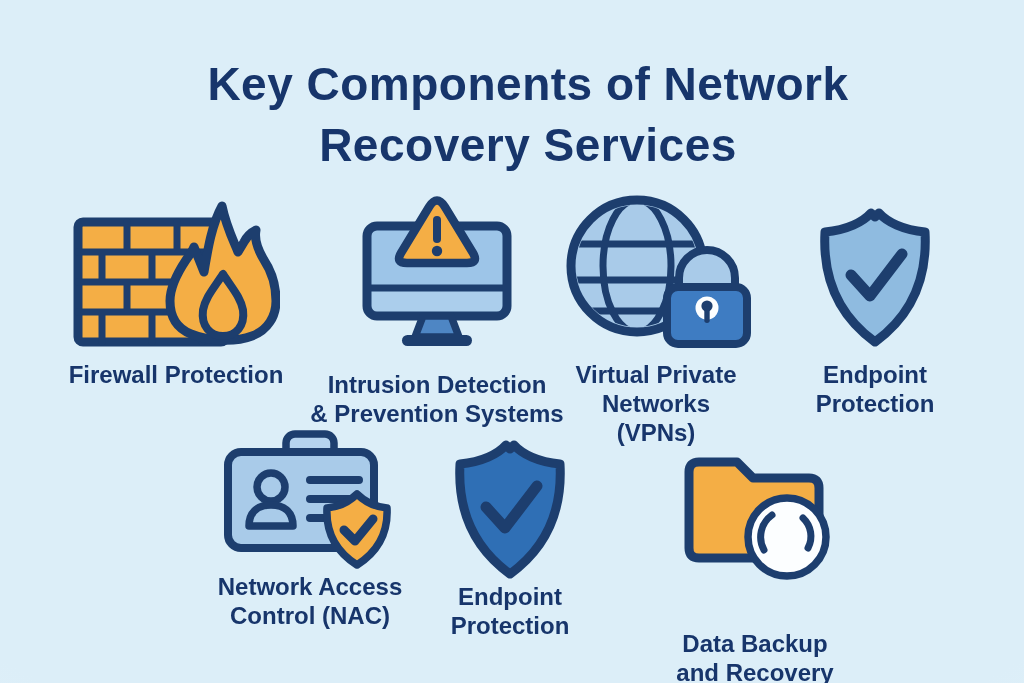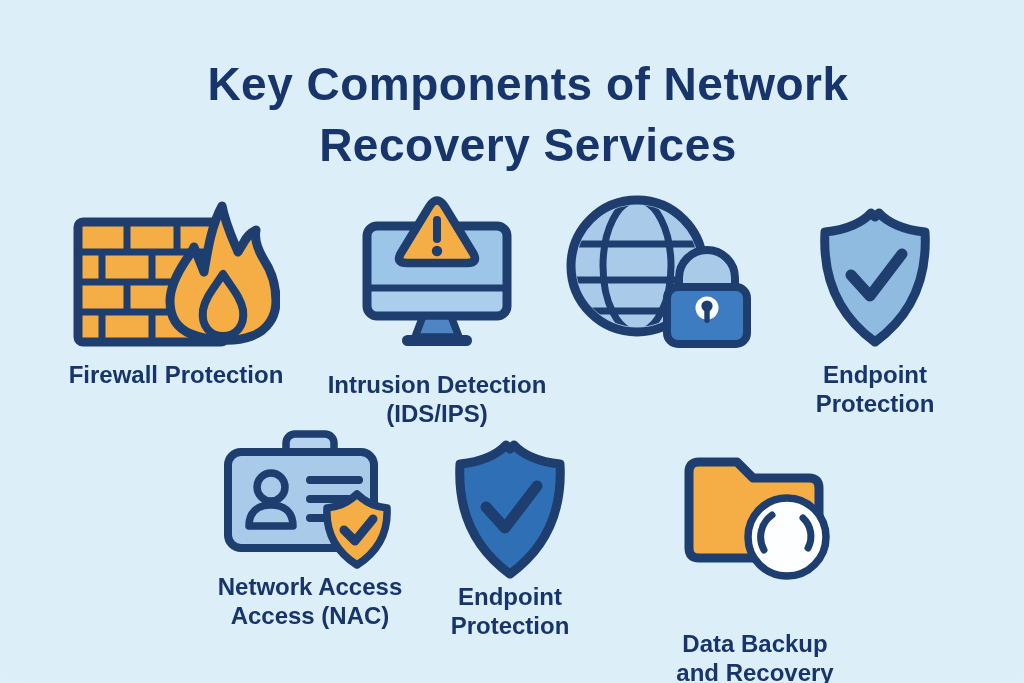--- a/index.html
+++ b/index.html
@@ -81,21 +81,21 @@
         <rect x="10" y="34" width="140" height="90" rx="10" class="f-none o" stroke-width="9"></rect>
         <path d="M66,124 H94 L102,145 H58 Z" class="f-med o" stroke-width="7.5"></path>
         <rect x="45" y="143" width="70" height="11" rx="5.5" class="f-navy"></rect>
         <path d="M72,15 Q80,2 88,15 L116,61 Q122,71 110,71 L50,71 Q38,71 44,61 Z" class="f-orange o" stroke-width="8.5"></path>
         <path d="M80,28 V47" class="f-none o" stroke-width="8"></path>
         <circle cx="80" cy="59" r="5.2" class="f-navy"></circle>
       </svg>
     </div>
     <div class="label">
       <span>Intrusion Detection</span>
-      <span>(IDS/IPS)</span>
+      <span>&amp; Prevention Systems</span>
     </div>
   </div>
 
   <div class="item r1" id="it2">
     <div class="icon-box">
       <svg width="190" height="156" viewBox="0 0 190 156">
         <defs>
             <clipPath id="gclip">
               <circle cx="76" cy="74" r="61"></circle>
             </clipPath>
@@ -104,20 +104,25 @@
         <g clip-path="url(#gclip)">
           <ellipse cx="76" cy="74" rx="34" ry="66" class="f-none o" stroke-width="7"></ellipse>
           <path d="M8,52 H144 M8,88 H144 M8,119 H144" class="f-none o" stroke-width="7"></path>
         </g>
         <path d="M118,98 V86 A28,28 0 0 1 174,86 V98" class="f-light o" stroke-width="8"></path>
         <rect x="106" y="95" width="80" height="57" rx="11" class="f-pad o" stroke-width="8"></rect>
         <circle cx="146" cy="116" r="11.5" class="f-white"></circle>
         <circle cx="146" cy="114" r="5.6" class="f-navy"></circle>
         <rect x="143.3" y="114" width="5.4" height="17" rx="2.7" class="f-navy"></rect>
       </svg>
+    </div>
+    <div class="label">
+      <span>Virtual Private</span>
+      <span>Networks</span>
+      <span>(VPNs)</span>
     </div>
   </div>
 
   <div class="item r1" id="it3">
     <div class="icon-box">
       <svg width="124" height="146" viewBox="0 0 124 146">
         <path d="M12,30 C34,28 50,20 58,11 L62,15 L66,11 C74,20 90,28 112,30 C114,66 106,108 62,140 C18,108 10,66 12,30 Z" class="f-sl o" stroke-width="9"></path>
         <path d="M38,73 L57,94 L89,52" class="f-none o" stroke-width="11"></path>
       </svg>
     </div>
@@ -134,21 +139,21 @@
         <rect x="6" y="22" width="146" height="96" rx="13" class="f-light o" stroke-width="8"></rect>
         <circle cx="49" cy="57" r="14" class="f-none o" stroke-width="7.5"></circle>
         <path d="M27,96 C27,81 37,75 49,75 C61,75 71,81 71,96 Z" class="f-none o" stroke-width="7.5"></path>
         <path d="M88,50 H137 M88,69 H137 M88,88 H113" class="f-none o" stroke-width="8"></path>
         <path d="M135,64 C143,72 154,77 165,78 C166,97 160,119 135,135 C110,119 104,97 105,78 C116,77 127,72 135,64 Z" class="f-orange o" stroke-width="7.5"></path>
         <path d="M122,100 L133,111 L151,89" class="f-none o" stroke-width="9"></path>
       </svg>
     </div>
     <div class="label">
       <span>Network Access</span>
-      <span>Access (NAC)</span>
+      <span>Control (NAC)</span>
     </div>
   </div>
 
   <div class="item r2" id="it5">
     <div class="icon-box">
       <svg width="124" height="146" viewBox="0 0 124 146">
         <path d="M12,30 C34,28 50,20 58,11 L62,15 L66,11 C74,20 90,28 112,30 C114,66 106,108 62,140 C18,108 10,66 12,30 Z" class="f-sd o" stroke-width="9"></path>
         <path d="M38,73 L57,94 L89,52" class="f-none o" stroke-width="11"></path>
       </svg>
     </div>

